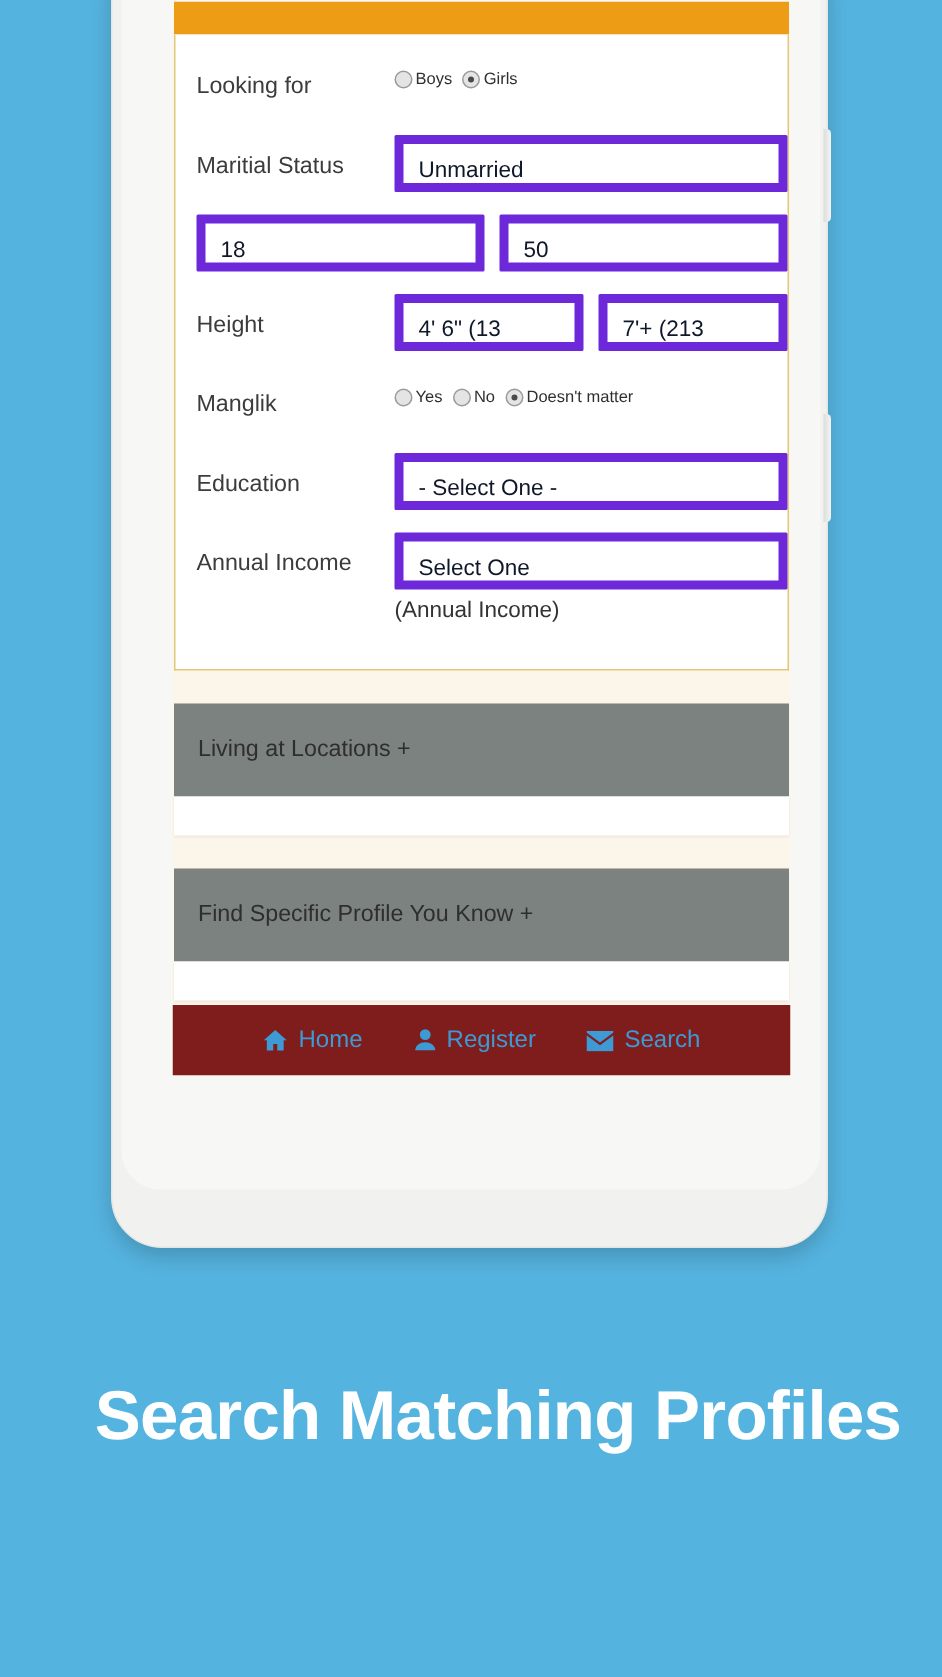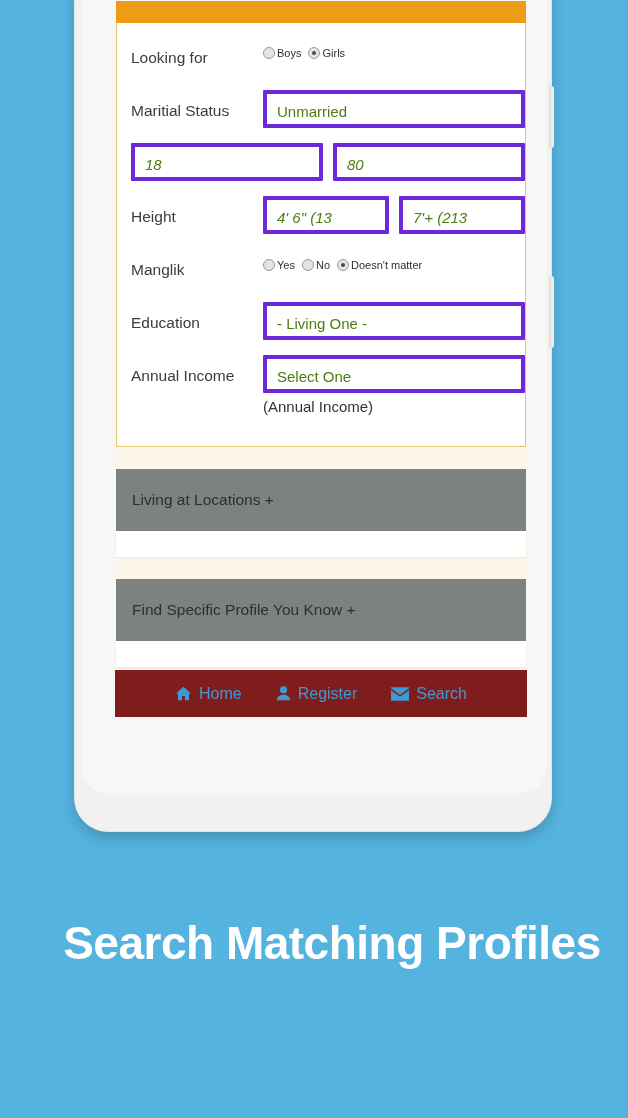--- a/index.html
+++ b/index.html
@@ -83,33 +83,33 @@
     flex: 0 0 132px;
     font-size: 15.5px;
     color: #3c3c3c;
     padding-top: 12px;
     line-height: 1.2;
   }
   .form-control { flex: 1; display: flex; gap: 10px; }
 
   .sel {
     height: 38px;
-    border: 4px solid #6d28d9;
+    border: 6px solid #6d28d9;
     background: #fff;
     font-size: 15px;
-    color: #4d7c0f;
+    color: #0f172a;
     font-family: "Liberation Sans", sans-serif;
     padding: 0 10px;
     line-height: 36px;
     overflow: hidden;
     white-space: nowrap;
     border-radius: 1px;
   }
   .sel-full { width: 100%; }
-  .sel-half { width: 50%; font-style: italic; }
+  .sel-half { width: 50%; }
 
   .radio-group {
     display: flex;
     align-items: center;
     padding-top: 10px;
     font-size: 11px;
     color: #2f2f2f;
   }
   .radio-opt { display: flex; align-items: center; margin-right: 2px; }
   .radio-opt + .radio-opt { margin-left: 5px; align-items: center; }
@@ -226,21 +226,21 @@
         <div class="form-row">
           <div class="form-label">Maritial Status</div>
           <div class="form-control">
             <div class="sel sel-full">Unmarried</div>
           </div>
         </div>
 
         <div class="form-row">
           <div class="form-control">
             <div class="sel sel-half">18</div>
-            <div class="sel sel-half">80</div>
+            <div class="sel sel-half">50</div>
           </div>
         </div>
 
         <div class="form-row">
           <div class="form-label">Height</div>
           <div class="form-control">
             <div class="sel sel-half">4' 6" (13</div>
             <div class="sel sel-half">7'+ (213</div>
           </div>
         </div>
@@ -261,21 +261,21 @@
                 <span class="radio-dot checked"></span>
                 <span class="radio-label">Doesn't matter</span>
               </label>
             </div>
           </div>
         </div>
 
         <div class="form-row">
           <div class="form-label">Education</div>
           <div class="form-control">
-            <div class="sel sel-full">- Living One -</div>
+            <div class="sel sel-full">- Select One -</div>
           </div>
         </div>
 
         <div class="form-row">
           <div class="form-label">Annual Income</div>
           <div class="form-control stacked">
             <div class="sel sel-full">Select One</div>
             <div class="hint">(Annual Income)</div>
           </div>
         </div>

